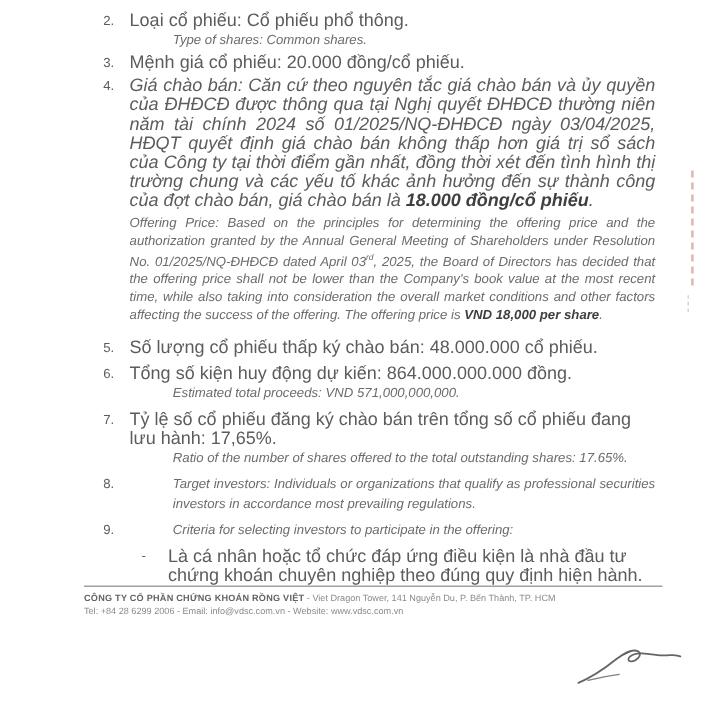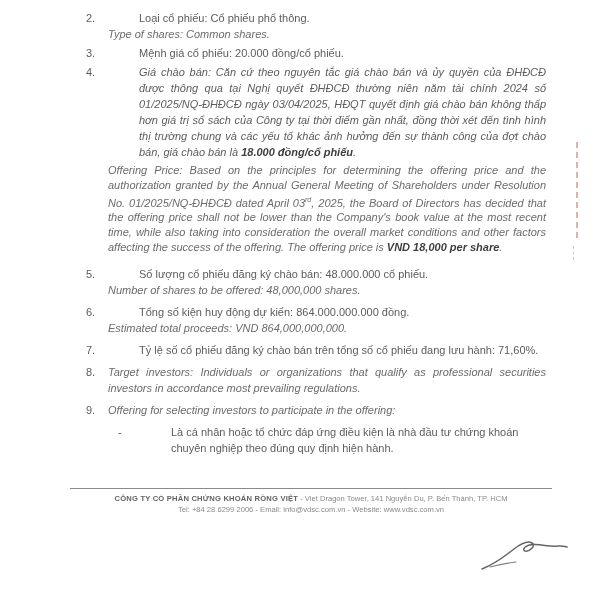--- a/index.html
+++ b/index.html
@@ -3,29 +3,29 @@
 <meta charset="utf-8">
 <style>
   html,body{margin:0;padding:0;}
   body{width:600px;height:600px;background:#fdfdfd;font-family:"Liberation Sans",sans-serif;}
   .page{position:relative;width:600px;height:600px;background:#ffffff;overflow:hidden;color:#5c5c5c;}
   .content{position:absolute;top:10px;left:86px;width:460px;}
   .item{display:flex;margin-bottom:3px;}
   .num{flex:0 0 22px;font-size:11px;line-height:16px;color:#5c5c5c;}
   .body{flex:1;min-width:0;}
   p{margin:0;}
-  .vi{font-size:11px;line-height:16px;color:#5c5c5c;margin-left:31px;}
-  .en{font-size:11px;line-height:16px;color:#6b6b6b;font-style:italic;}
+  .vi{font-size:15px;line-height:16px;color:#5c5c5c;}
+  .en{font-size:11px;line-height:16px;color:#6b6b6b;font-style:italic;margin-left:36px;}
   .just{text-align:justify;font-style:italic;}
   .big-en{line-height:14.8px;margin:3px 0 9px 0;}
   b{color:#3f3f3f;font-weight:bold;}
   .mb-extra{margin-bottom:6px;}
   .sub{position:relative;padding-left:32px;margin-top:6px;}
   .sub .dash{position:absolute;left:10px;top:0;font-size:11px;line-height:16px;color:#5c5c5c;}
-  .footer{position:absolute;top:488px;left:70px;right:48px;border-top:1px solid #8a8a8a;padding-top:4px;text-align:center;}
+  .footer{position:absolute;top:488px;left:70px;right:48px;border-top:1px solid #8a8a8a;padding-top:4px;text-align:left;}
   .footer-line1{font-size:7.6px;line-height:11px;color:#8a8a8a;}
   .footer-line1 b{color:#636363;letter-spacing:.2px;}
   .footer-line2{font-size:7.6px;line-height:11px;color:#8a8a8a;}
   .signature{position:absolute;left:478px;top:536px;width:92px;height:40px;}
   .scan-artifact{position:absolute;right:22px;top:142px;height:96px;width:0;border-left:2px dashed rgba(176,74,62,0.42);}
   .scan-artifact2{position:absolute;right:26px;top:246px;height:14px;width:0;border-left:1px dashed rgba(150,150,150,0.5);}
 </style>
 </head>
 <body>
 
@@ -51,51 +51,51 @@
       <span class="num">4.</span>
       <div class="body">
         <p class="vi just"><span>Giá chào bán: Căn cứ theo nguyên tắc giá chào bán và ủy quyền của ĐHĐCĐ được thông qua tại Nghị quyết ĐHĐCĐ thường niên năm tài chính 2024 số 01/2025/NQ-ĐHĐCĐ ngày 03/04/2025, HĐQT quyết định giá chào bán không thấp hơn giá trị sổ sách của Công ty tại thời điểm gần nhất, đồng thời xét đến tình hình thị trường chung và các yếu tố khác ảnh hưởng đến sự thành công của đợt chào bán, giá chào bán là </span><b>18.000 đồng/cổ phiếu</b><span>.</span></p>
         <p class="en just big-en"><span>Offering Price: Based on the principles for determining the offering price and the authorization granted by the Annual General Meeting of Shareholders under Resolution No. 01/2025/NQ-ĐHĐCĐ dated April 03</span><sup style="font-size:7px;">rd</sup><span>, 2025, the Board of Directors has decided that the offering price shall not be lower than the Company's book value at the most recent time, while also taking into consideration the overall market conditions and other factors affecting the success of the offering. The offering price is </span><b>VND 18,000 per share</b><span>.</span></p>
       </div>
     </div>
 
     <div class="item mb-extra">
       <span class="num">5.</span>
       <div class="body">
-        <p class="vi">Số lượng cổ phiếu đăng ký chào bán: 48.000.000 cổ phiếu.</p>
-        <p class="en">Number of shares to be offered: 48,000,000 shares.</p>
+        <p class="vi">Số lượng cổ phiếu thấp ký chào bán: 48.000.000 cổ phiếu.</p>
       </div>
     </div>
 
     <div class="item mb-extra">
       <span class="num">6.</span>
       <div class="body">
         <p class="vi">Tổng số kiện huy động dự kiến: 864.000.000.000 đồng.</p>
-        <p class="en">Estimated total proceeds: VND 864,000,000,000.</p>
+        <p class="en">Estimated total proceeds: VND 571,000,000,000.</p>
       </div>
     </div>
 
     <div class="item mb-extra">
       <span class="num">7.</span>
       <div class="body">
-        <p class="vi">Tỷ lệ số cổ phiếu đăng ký chào bán trên tổng số cổ phiếu đang lưu hành: 71,60%.</p>
+        <p class="vi">Tỷ lệ số cổ phiếu đăng ký chào bán trên tổng số cổ phiếu đang lưu hành: 17,65%.</p>
+        <p class="en">Ratio of the number of shares offered to the total outstanding shares: 17.65%.</p>
       </div>
     </div>
 
     <div class="item mb-extra">
       <span class="num">8.</span>
       <div class="body">
         <p class="en just">Target investors: Individuals or organizations that qualify as professional securities investors in accordance most prevailing regulations.</p>
       </div>
     </div>
 
     <div class="item">
       <span class="num">9.</span>
       <div class="body">
-        <p class="en">Offering for selecting investors to participate in the offering:</p>
+        <p class="en">Criteria for selecting investors to participate in the offering:</p>
         <div class="sub">
           <span class="dash">-</span>
           <p class="vi">Là cá nhân hoặc tổ chức đáp ứng điều kiện là nhà đầu tư chứng khoán chuyên nghiệp theo đúng quy định hiện hành.</p>
         </div>
       </div>
     </div>
 
   </div>
 
   <div class="scan-artifact"></div>

